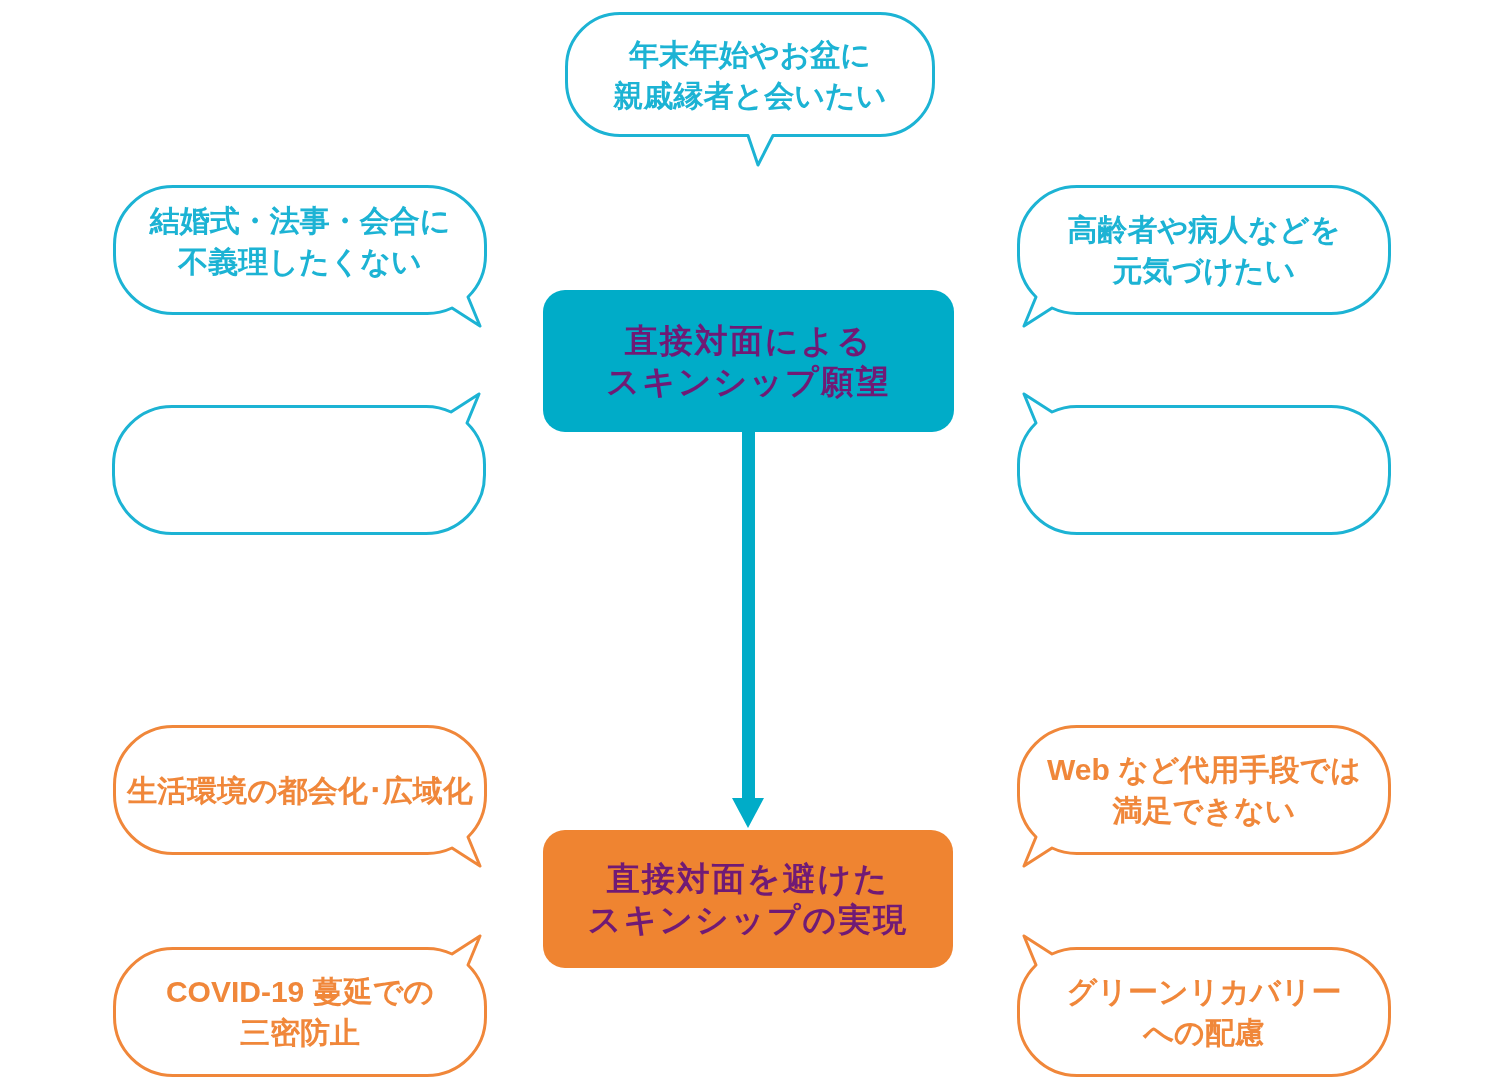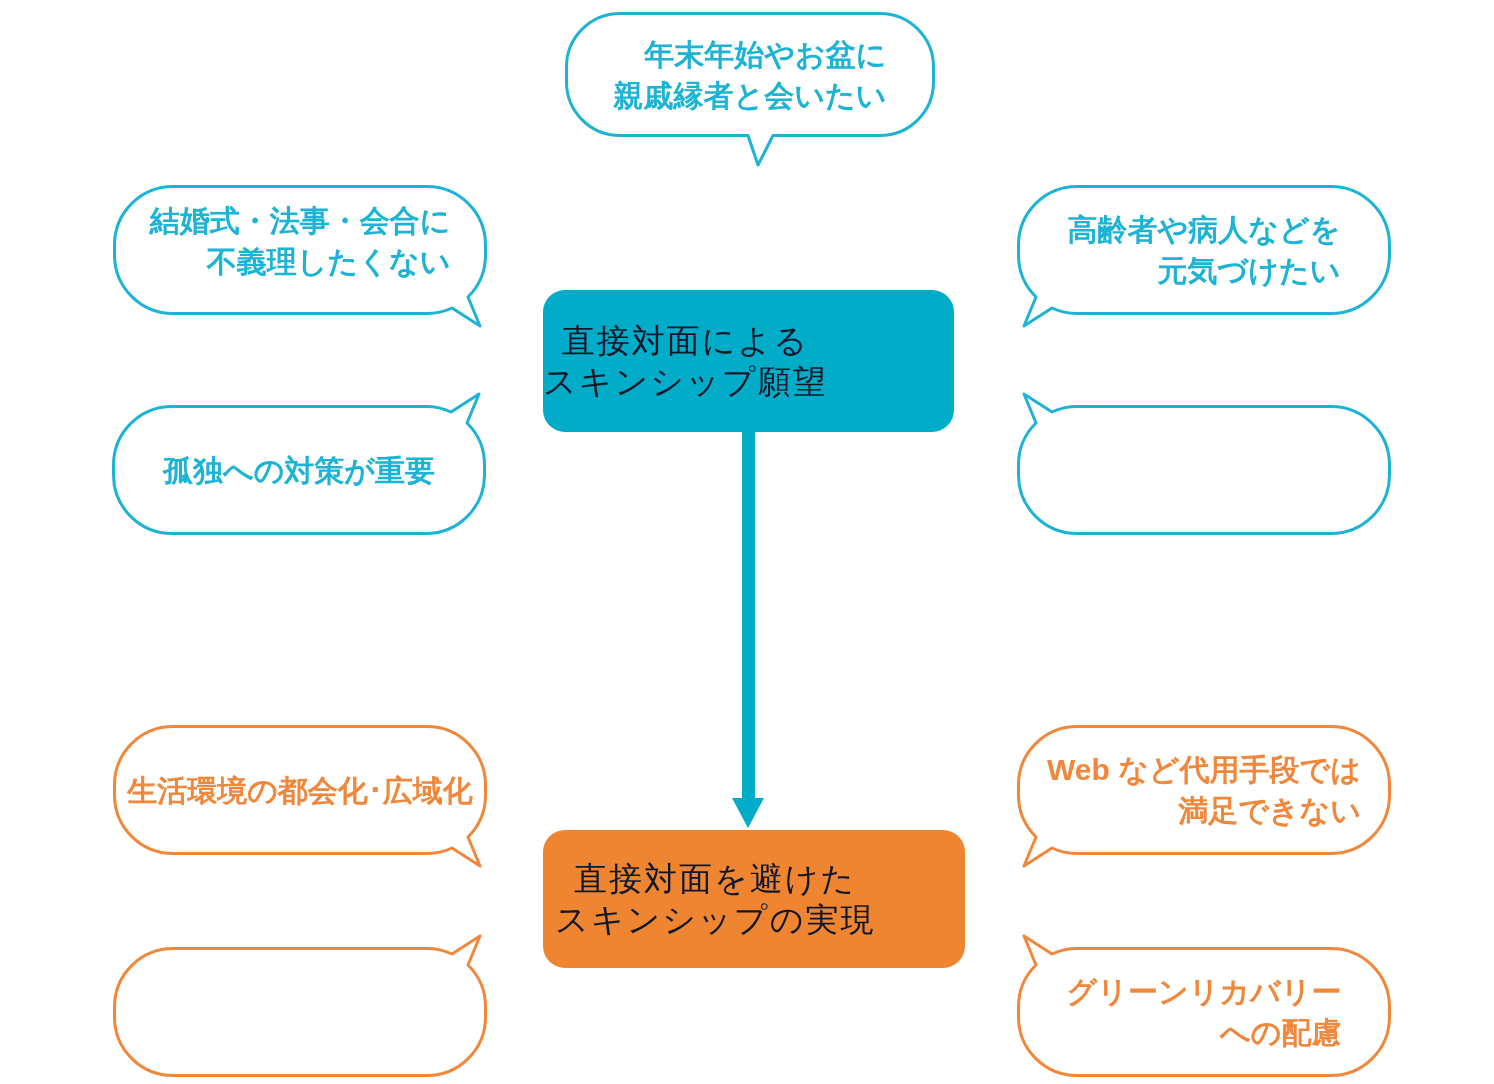--- a/index.html
+++ b/index.html
@@ -18,35 +18,35 @@
     fill:#ffffff; stroke-width:3; stroke-linejoin:round; stroke-linecap:round;
   }
   .bubble.cyan  svg use, .bubble.cyan  svg .shape-path { stroke:#1cb3d4; }
   .bubble.orange svg use, .bubble.orange svg .shape-path { stroke:#f0873a; }
 
   .label {
     position:absolute; display:flex; align-items:center; justify-content:center;
     pointer-events:none;
   }
   .label > div {
-    text-align:right; white-space:pre-line;
+    text-align:center; white-space:pre-line;
     font-size:30px; line-height:41px; font-weight:600; letter-spacing:0px;
   }
   .bubble.cyan  .label > div { color:#1cb3d4; }
   .bubble.orange .label > div { color:#f0873a; }
 
   
   .flow-box {
     position:absolute; border-radius:22px;
-    display:flex; align-items:center; justify-content:flex-start;
-    color:#0f172a; font-weight:normal; font-size:33px; line-height:41px;
+    display:flex; align-items:center; justify-content:center;
+    color:#701a75; font-weight:bold; font-size:33px; line-height:41px;
     letter-spacing:2px; text-align:center; white-space:pre-line;
   }
   .flow-box.cyan-fill  { background:#00acc8; }
-  .flow-box.orange-fill { background:#ef8431;padding-left:12px; }
+  .flow-box.orange-fill { background:#ef8431; }
 
   
   .arrow { position:absolute; }
   .arrow svg { display:block; }
   .arrow .arrow-part { fill:#00acc8; }
 
   .defs-holder { position:absolute; width:0; height:0; overflow:hidden; }
 </style>
 </head>
 <body>
@@ -94,23 +94,20 @@
     <div class="label" style="left:4px;top:0;width:374px;height:130px">
       <div>高齢者や病人などを
 元気づけたい</div>
     </div>
   </div>
 
   <div class="bubble cyan" style="left:112px;top:387px;width:378px;height:148px">
     <svg width="378" height="148" viewBox="0 0 378 148">
       <use href="#bubble-side" transform="translate(0,148) scale(1,-1)"></use>
     </svg>
-    <div class="label" style="left:0;top:18px;width:374px;height:130px">
-      <div>孤独への対策が重要</div>
-    </div>
   </div>
 
   <div class="bubble cyan" style="left:1013px;top:387px;width:378px;height:148px">
     <svg width="378" height="148" viewBox="0 0 378 148">
       <use href="#bubble-side" transform="translate(378,148) scale(-1,-1)"></use>
     </svg>
   </div>
 
   <div class="bubble orange" style="left:1013px;top:725px;width:378px;height:148px">
     <svg width="378" height="148" viewBox="0 0 378 148">
@@ -128,20 +125,24 @@
     </svg>
     <div class="label" style="left:0;top:0;width:374px;height:130px">
       <div>生活環境の都会化･広域化</div>
     </div>
   </div>
 
   <div class="bubble orange" style="left:113px;top:929px;width:378px;height:148px">
     <svg width="378" height="148" viewBox="0 0 378 148">
       <use href="#bubble-side" transform="translate(0,148) scale(1,-1)"></use>
     </svg>
+    <div class="label" style="left:0;top:18px;width:374px;height:130px">
+      <div>COVID-19 蔓延での
+三密防止</div>
+    </div>
   </div>
 
   <div class="bubble orange" style="left:1013px;top:929px;width:378px;height:148px">
     <svg width="378" height="148" viewBox="0 0 378 148">
       <use href="#bubble-side" transform="translate(378,148) scale(-1,-1)"></use>
     </svg>
     <div class="label" style="left:4px;top:18px;width:374px;height:130px">
       <div>グリーンリカバリー
 への配慮</div>
     </div>

